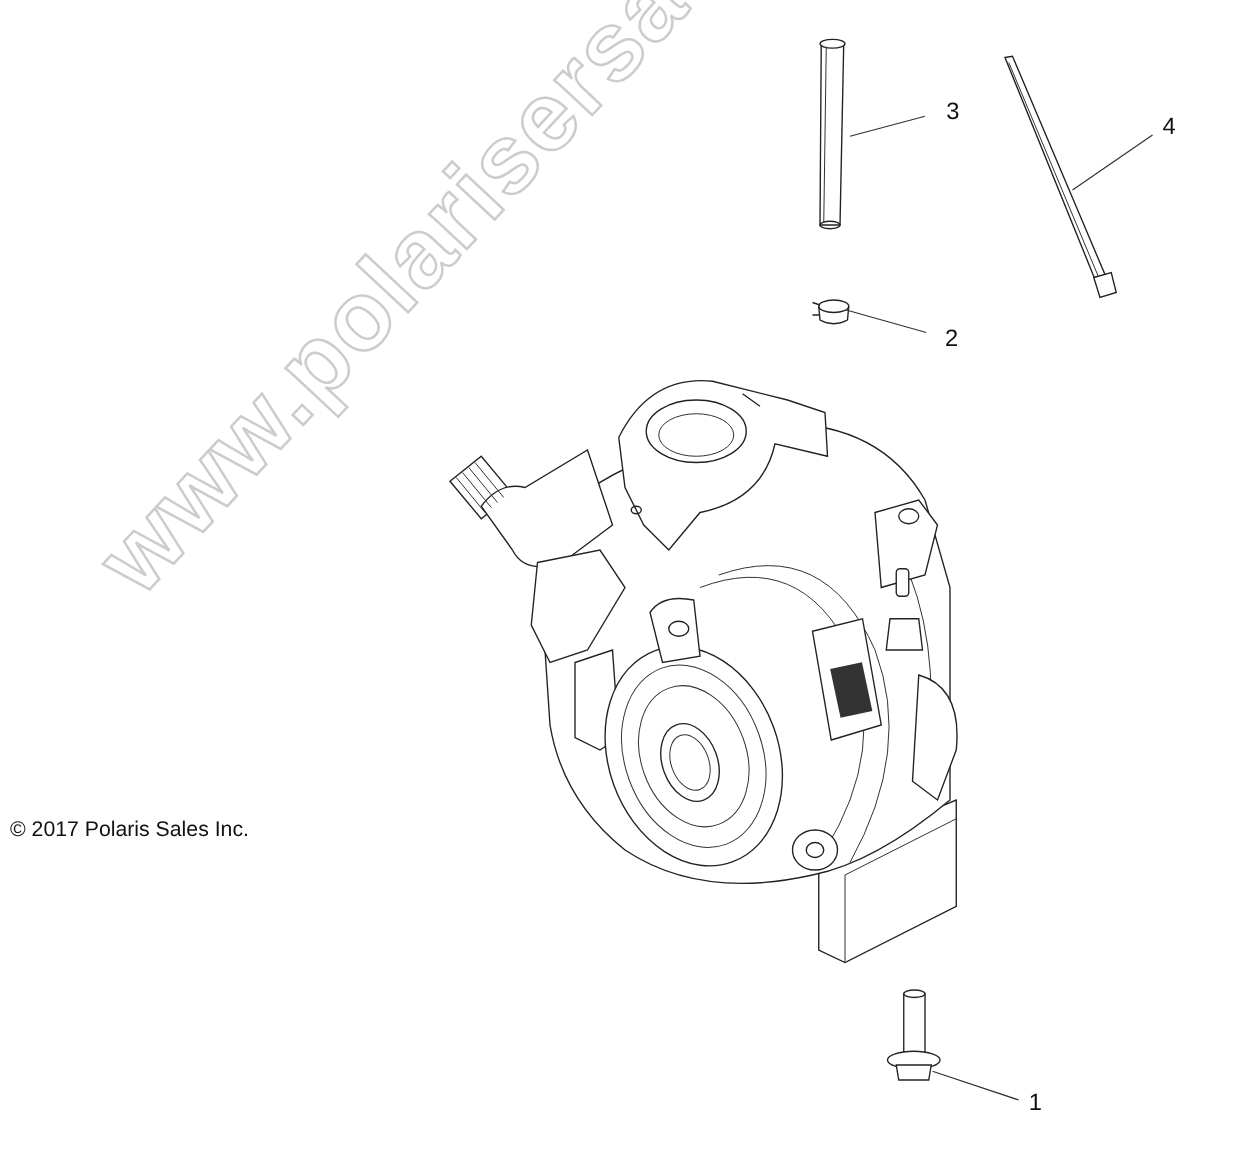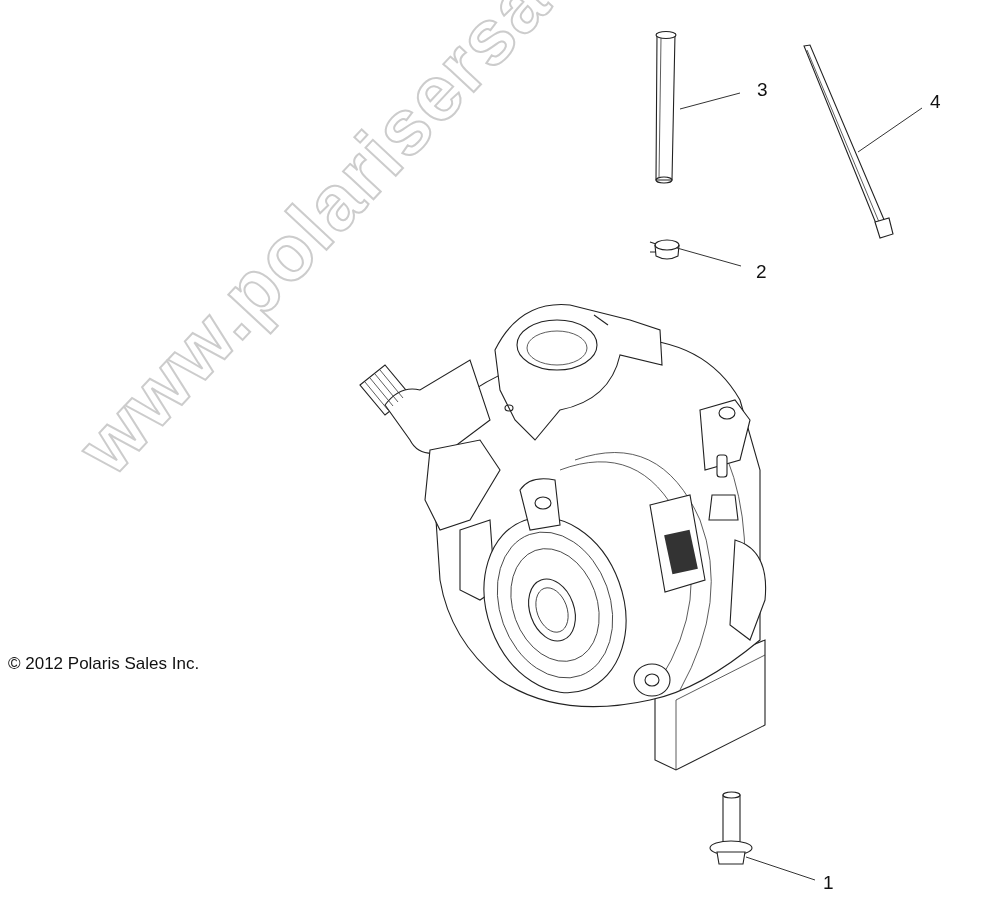--- a/index.html
+++ b/index.html
@@ -108,14 +108,14 @@
     </g>
   </svg>
 
   <div class="watermark">www.polarisersatzteile.de</div>
 
   <span class="callout" style="left:757px; top:80px;">3</span>
   <span class="callout" style="left:930px; top:92px;">4</span>
   <span class="callout" style="left:756px; top:262px;">2</span>
   <span class="callout" style="left:823px; top:873px;">1</span>
 
-  <div class="copyright">© 2012 Polaris Sales Inc.</div>
+  <div class="copyright">© 2017 Polaris Sales Inc.</div>
 </div>
 
 </body></html>

